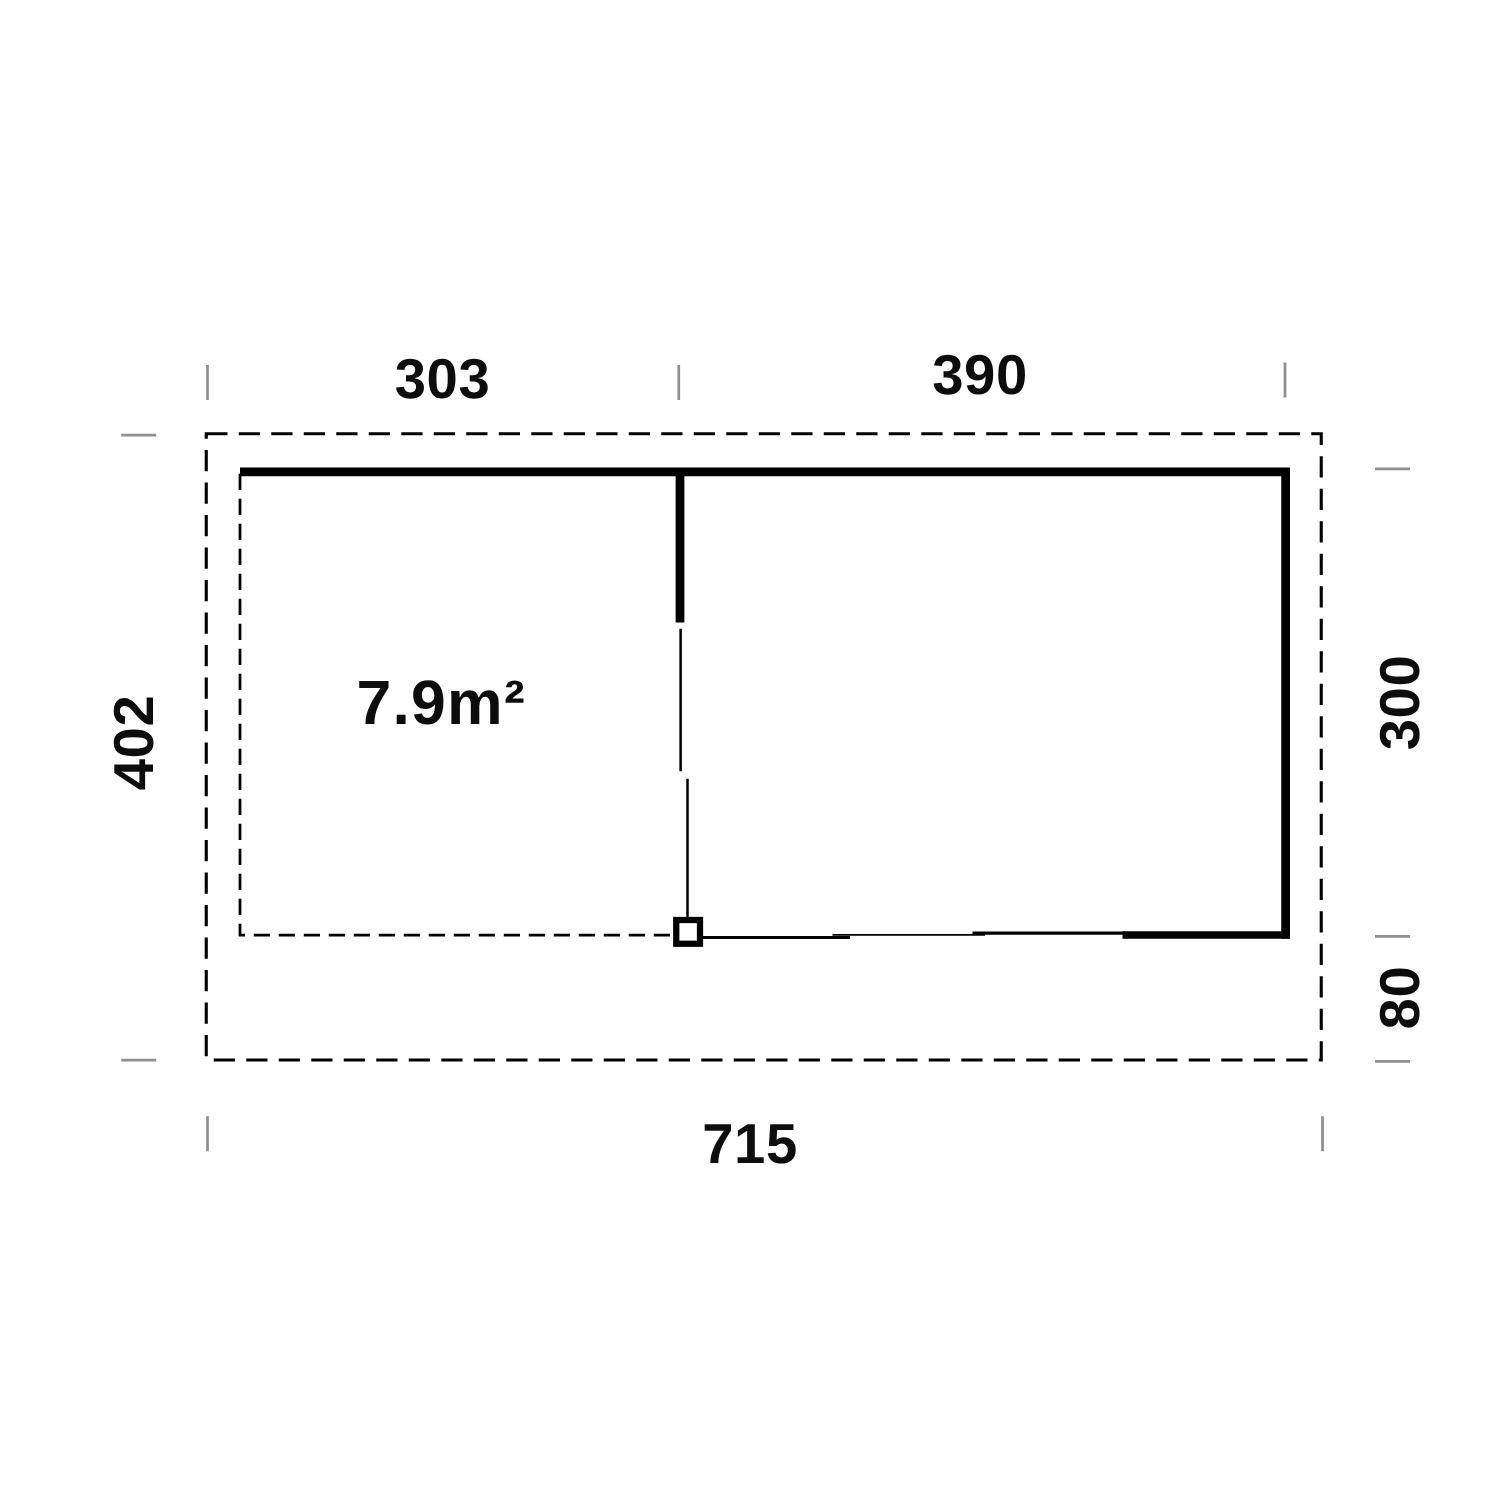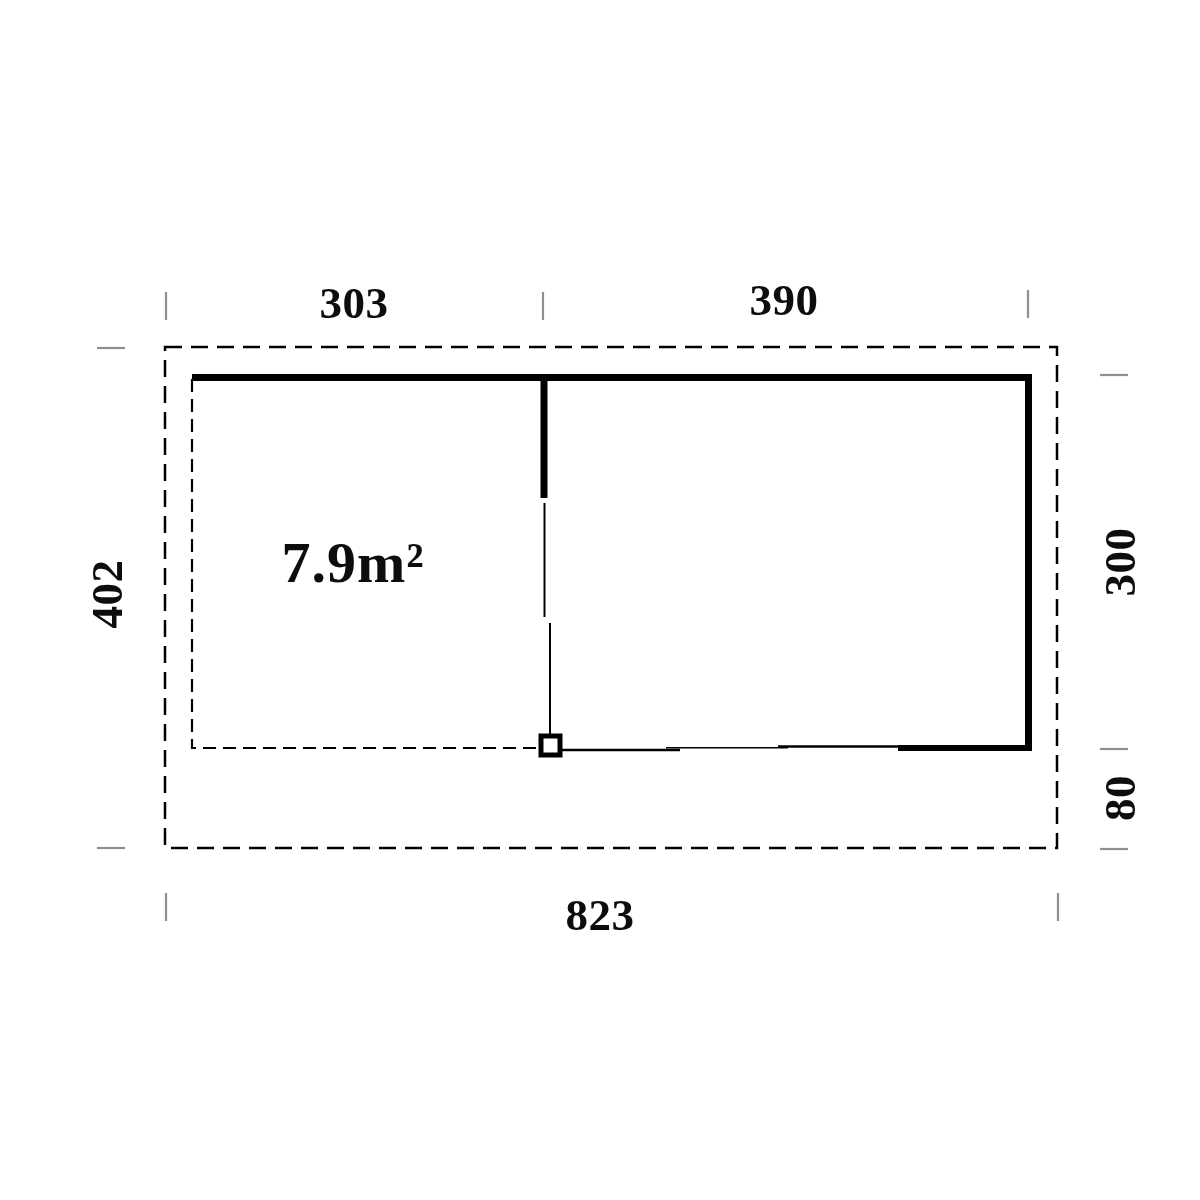--- a/index.html
+++ b/index.html
@@ -1,38 +1,38 @@
 <!DOCTYPE html>
 <html><head>
 <meta charset="utf-8">
 <style>
   html,body{margin:0;padding:0;background:#ffffff;}
   .stage{
     position:relative;
     width:1200px;height:1007px;
     background:#ffffff;
-    font-family:Liberation Serif, serif;
+    font-family:Liberation Sans, sans-serif;
     overflow:hidden;
   }
   .stage svg{position:absolute;left:0;top:0;}
   .lbl{
     position:absolute;
     transform:translate(-50%,-50%);
     color:#0d0d0d;
     white-space:nowrap;
     user-select:none;
   }
   .dim{
     font-size:45px;
     font-weight:700;
     letter-spacing:0.5px;
   }
   .rot{transform:translate(-50%,-50%) rotate(-90deg);}
   .area{
-    font-size:58px;
+    font-size:50px;
     font-weight:700;
     letter-spacing:1px;
   }
 </style>
 </head>
 <body>
 
 <div class="stage">
 
   <svg width="1200" height="1200" viewBox="0 0 1200 1200">
@@ -72,18 +72,18 @@
   <div class="lbl dim" style="left:354px;top:303px">303</div>
 
   <div class="lbl dim" style="left:784px;top:300px">390</div>
 
   <div class="lbl dim rot" style="left:107px;top:594px">402</div>
 
   <div class="lbl dim rot" style="left:1120px;top:562px">300</div>
 
   <div class="lbl dim rot" style="left:1120px;top:798px">80</div>
 
-  <div class="lbl dim" style="left:600px;top:915px">823</div>
+  <div class="lbl dim" style="left:600px;top:915px">715</div>
 
   <div class="lbl area" style="left:353px;top:562px">7.9m²</div>
 
 
 </div>
 
 </body></html>

